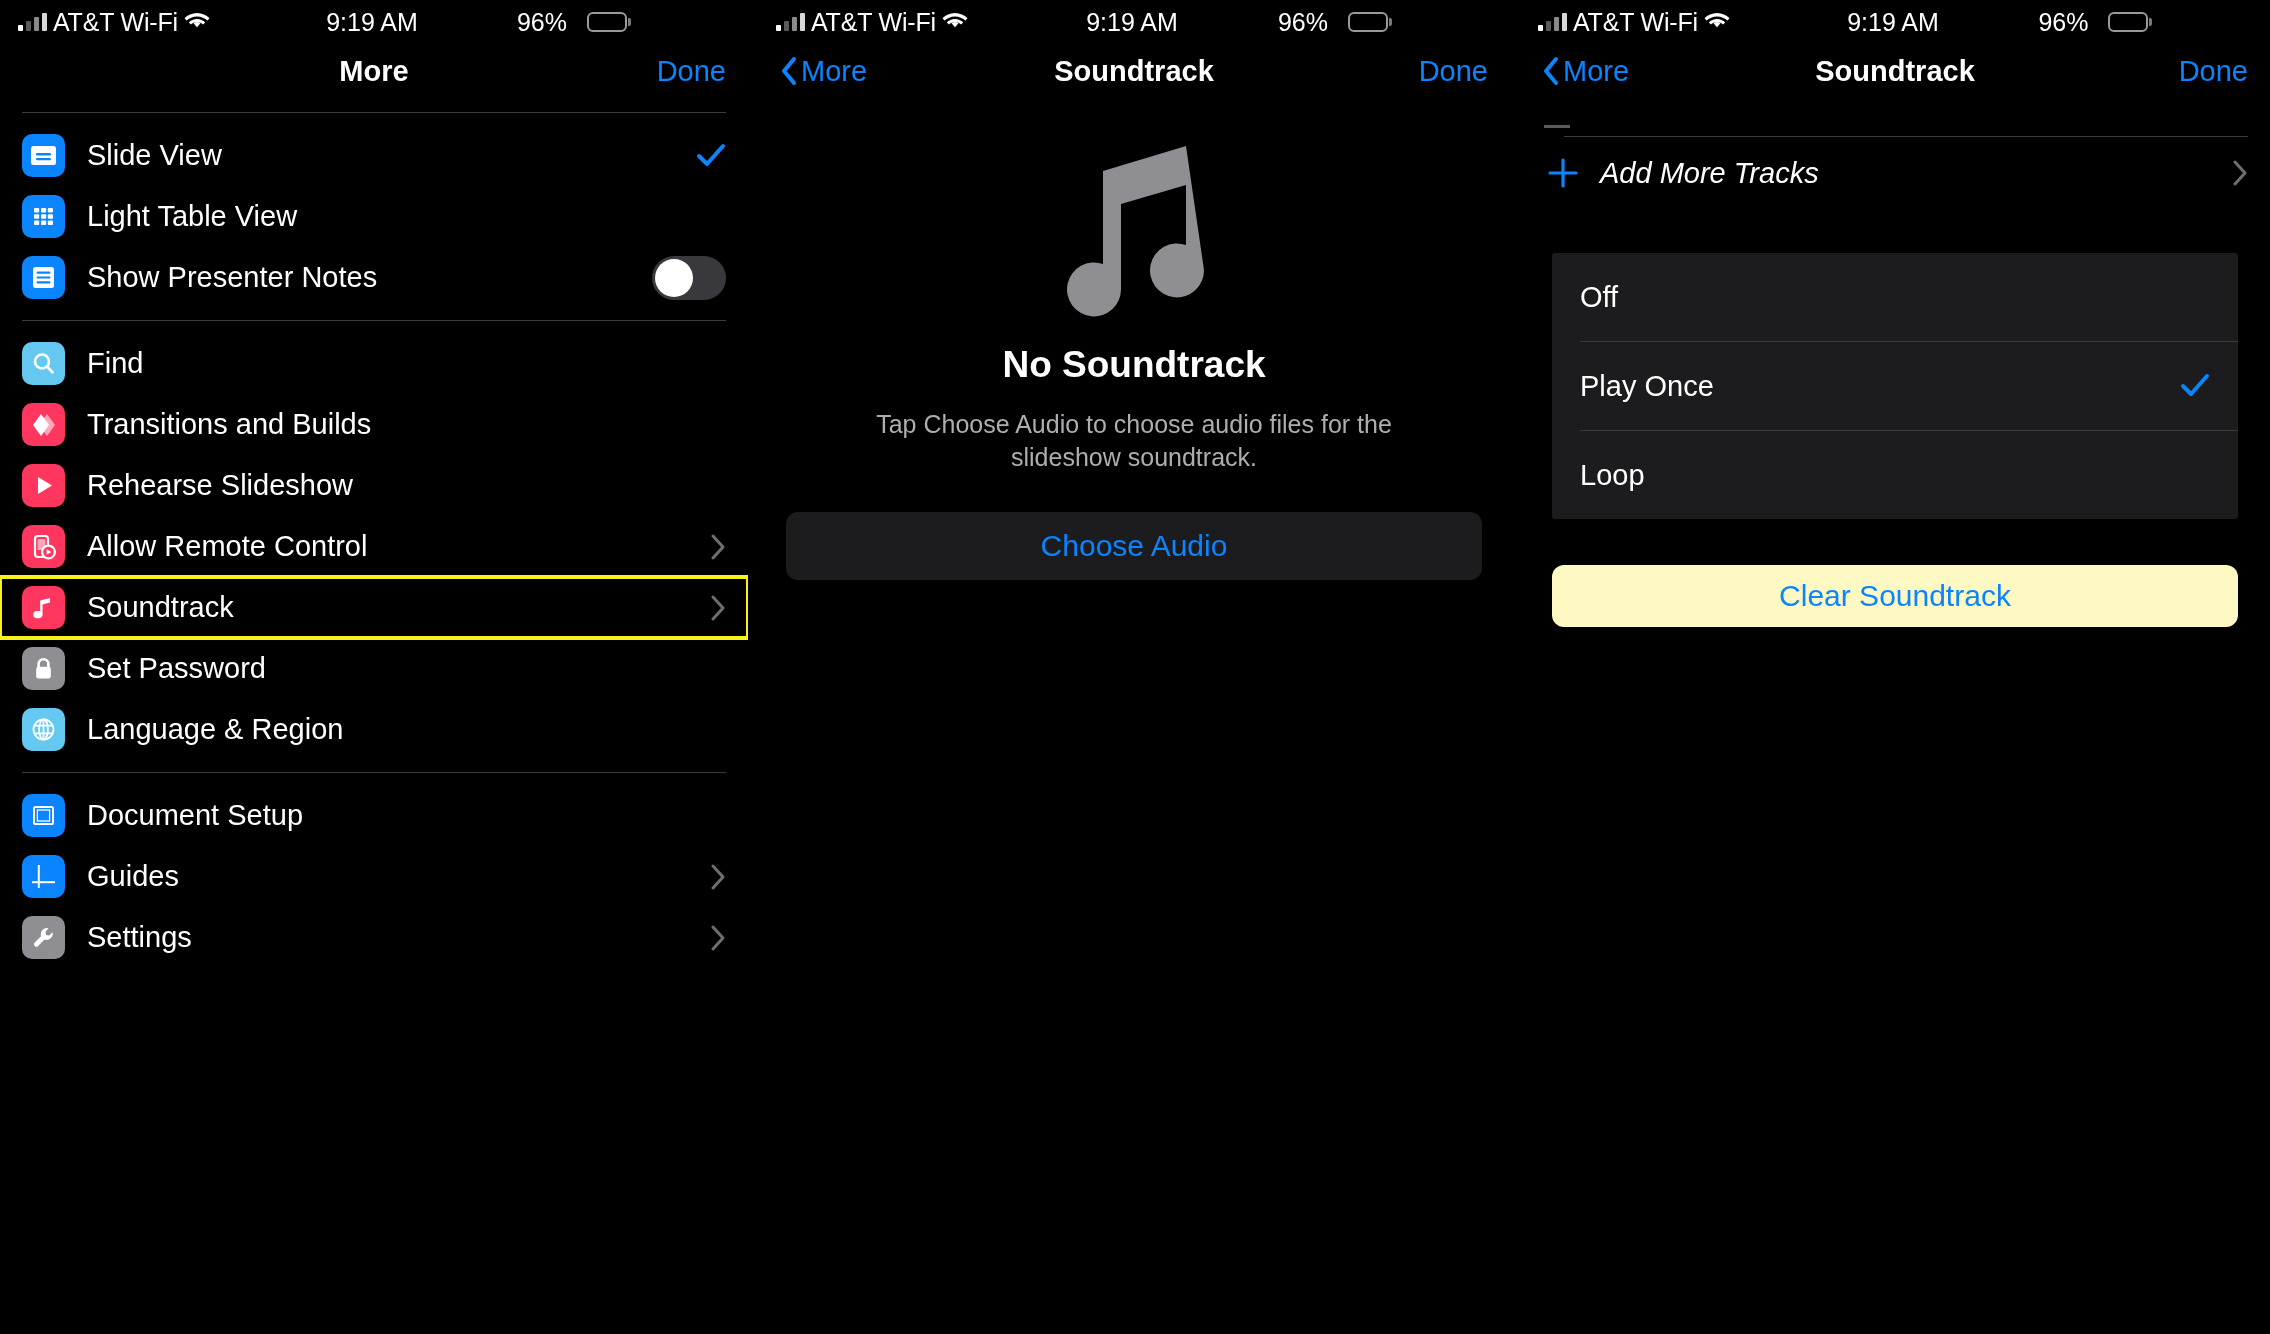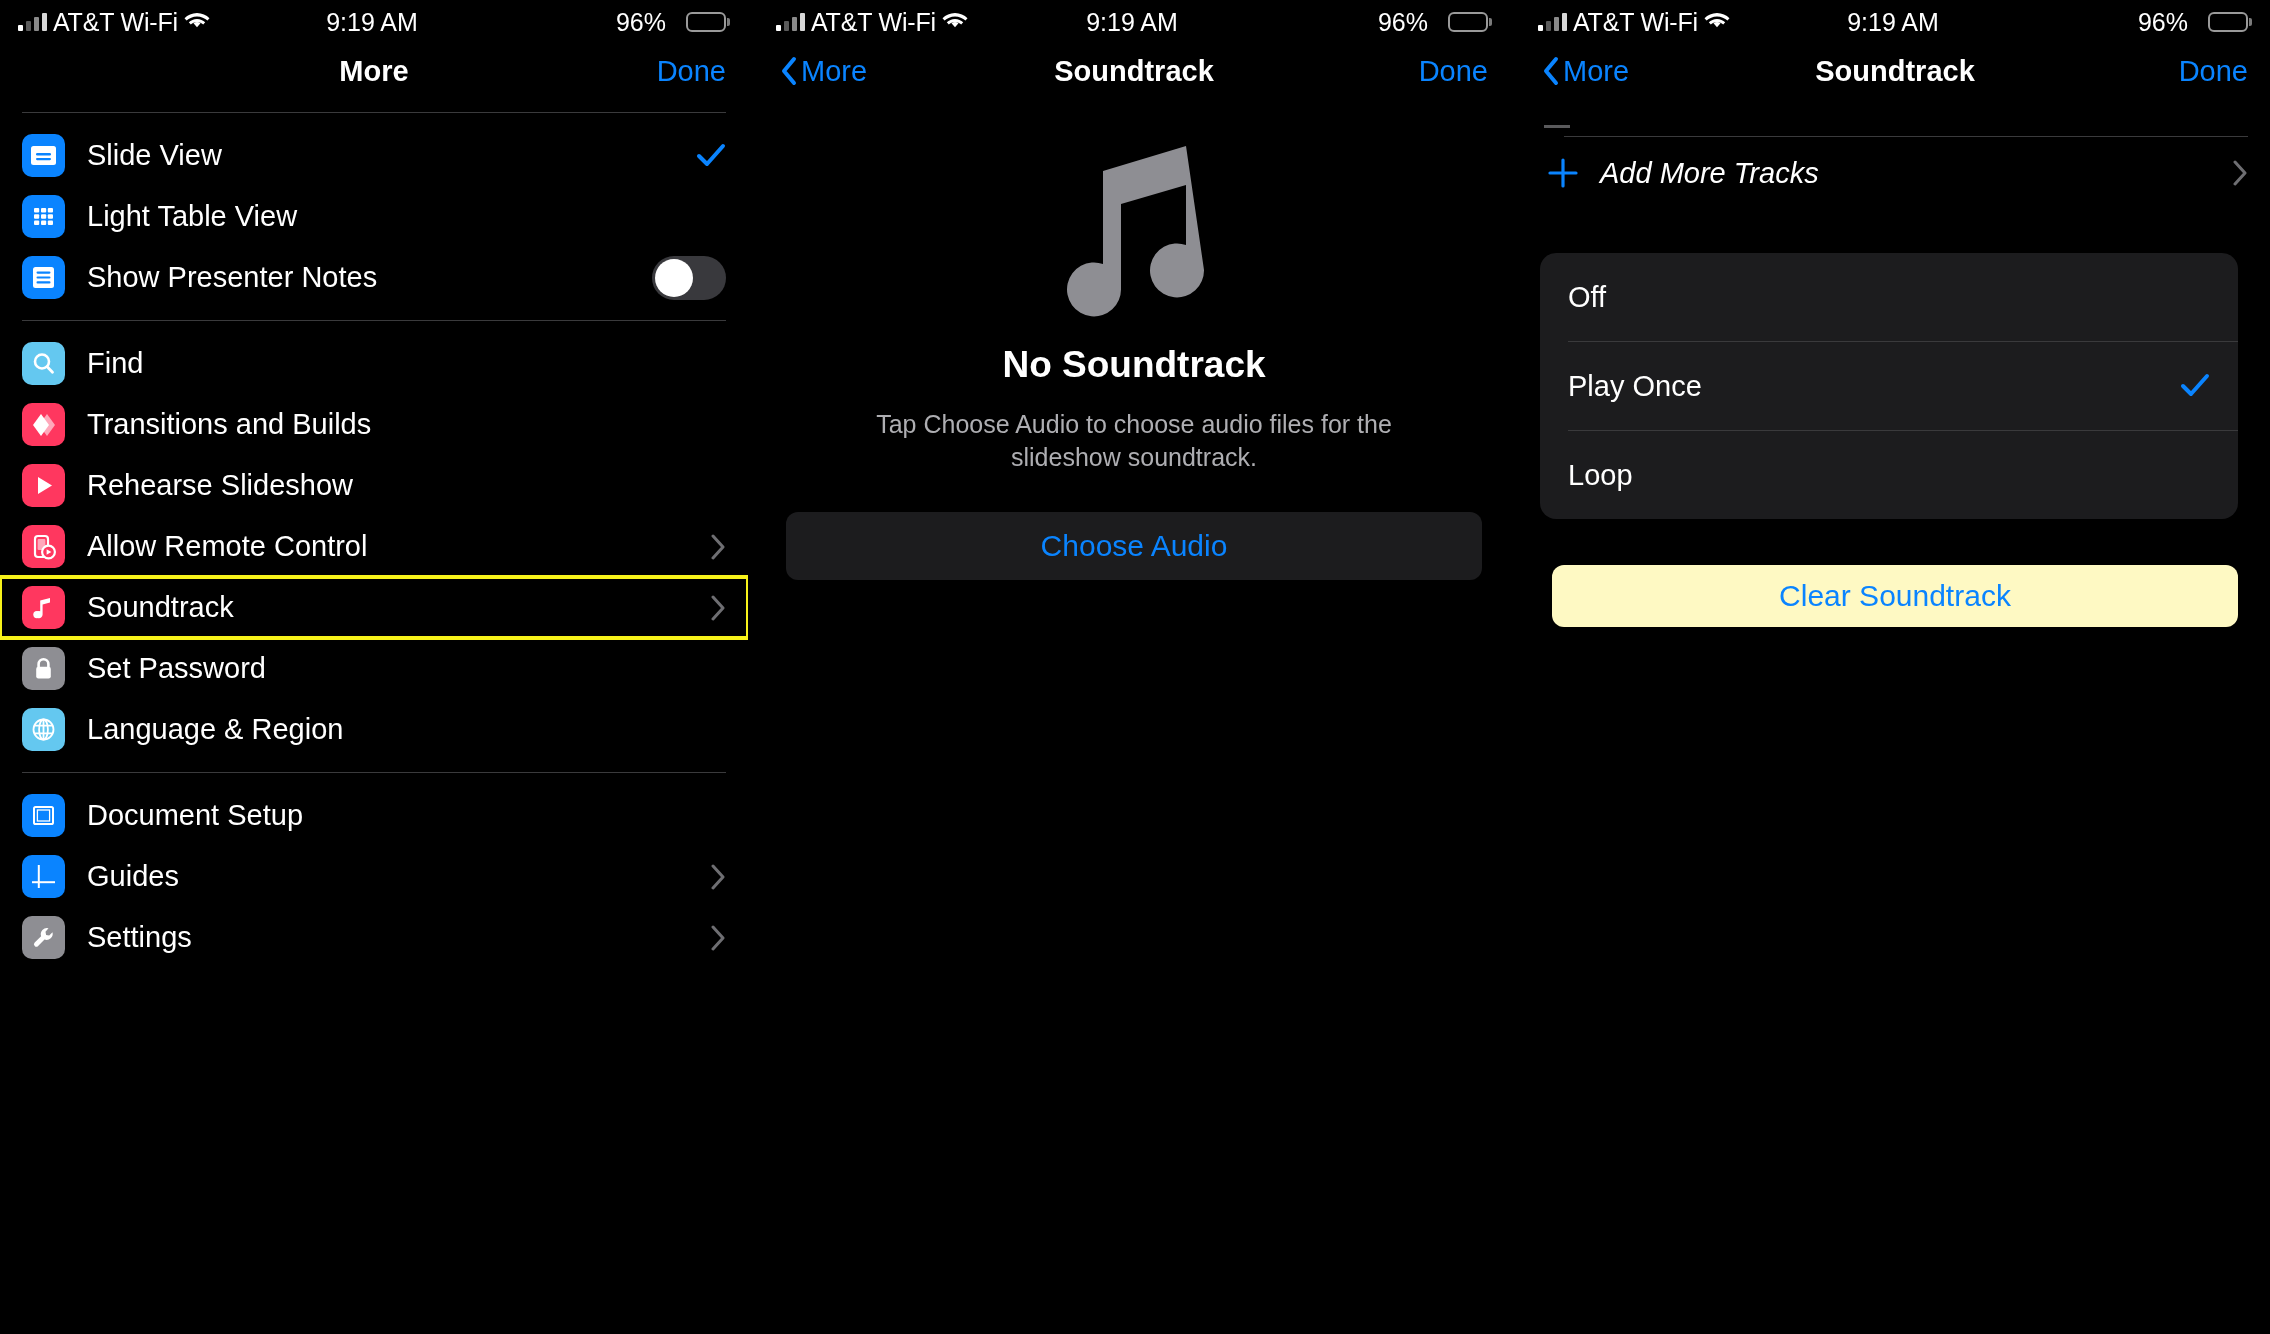--- a/index.html
+++ b/index.html
@@ -16,21 +16,21 @@
   .panel.p2 { width: 752px; }
   .panel.p3 { width: 750px; }
 
   
   .statusbar {
     height: 44px; display: flex; align-items: center;
     padding: 0 22px 0 18px; color: #fff;
   }
   .sb-left { display: flex; align-items: center; gap: 6px; flex: 1 1 0; min-width: 0; }
   .sb-center { flex: 0 0 auto; display: flex; justify-content: center; text-align: center; }
-  .sb-right { flex: 1 1 0; display: flex; align-items: center; justify-content: flex-end; gap: 20px; }
+  .sb-right { flex: 1 1 0; display: flex; align-items: center; justify-content: center; gap: 20px; }
   .signal { display: flex; align-items: flex-end; gap: 3px; height: 18px; }
   .signal i { display: block; width: 5px; border-radius: 1px; background: #fff; }
   .signal i.b1 { height: 6px;  background: #fff; }
   .signal i.b2 { height: 10px; background: #5a5a5a; }
   .signal i.b3 { height: 14px; background: #8a8a8a; }
   .signal i.b4 { height: 18px; background: #d8d8d8; }
   .carrier { font-size: 25px; letter-spacing: -0.2px; white-space: nowrap; }
   .wifi { width: 26px; height: 19px; position: relative; display:block; }
   .clock { font-size: 25px; font-weight: 500; white-space: nowrap; }
   .batt-pct { font-size: 25px; }
@@ -94,21 +94,21 @@
     color: #0a84ff; font-size: 30px;
   }
 
   
   .cut-row { height: 38px; padding: 0 22px; display: flex; align-items: flex-end; }
   .cut-dash { width: 26px; height: 3px; background: #5a5a5c; margin-bottom: 8px; margin-left: 2px; }
   .hairline { height: 1px; background: #3a3a3c; margin: 0 22px 0 44px; }
   .add-row { height: 72px; display: flex; align-items: center; padding: 0 22px; font-style: italic; }
   .plus-icon { width: 42px; margin-right: 16px; display: flex; justify-content: center; flex: 0 0 auto; }
   .group {
-    margin: 44px 32px 0 20px; background: #1c1c1e; border-radius: 16px; overflow: hidden;
+    margin: 44px 32px 0 32px; background: #1c1c1e; border-radius: 3px; overflow: hidden;
   }
   .opt-row { height: 88px; display: flex; align-items: center; padding: 0 28px; position: relative; }
   .opt-label { color: #fff; font-size: 29px; flex: 1 1 auto; }
   .opt-sep { height: 1px; background: #3a3a3c; margin-left: 28px; }
   .clear-btn {
     margin: 46px 32px 0 32px; height: 62px; border-radius: 12px;
     background: #fef9c3; display: flex; align-items: center; justify-content: center;
     color: #0a84ff; font-size: 30px;
   }
 </style>

